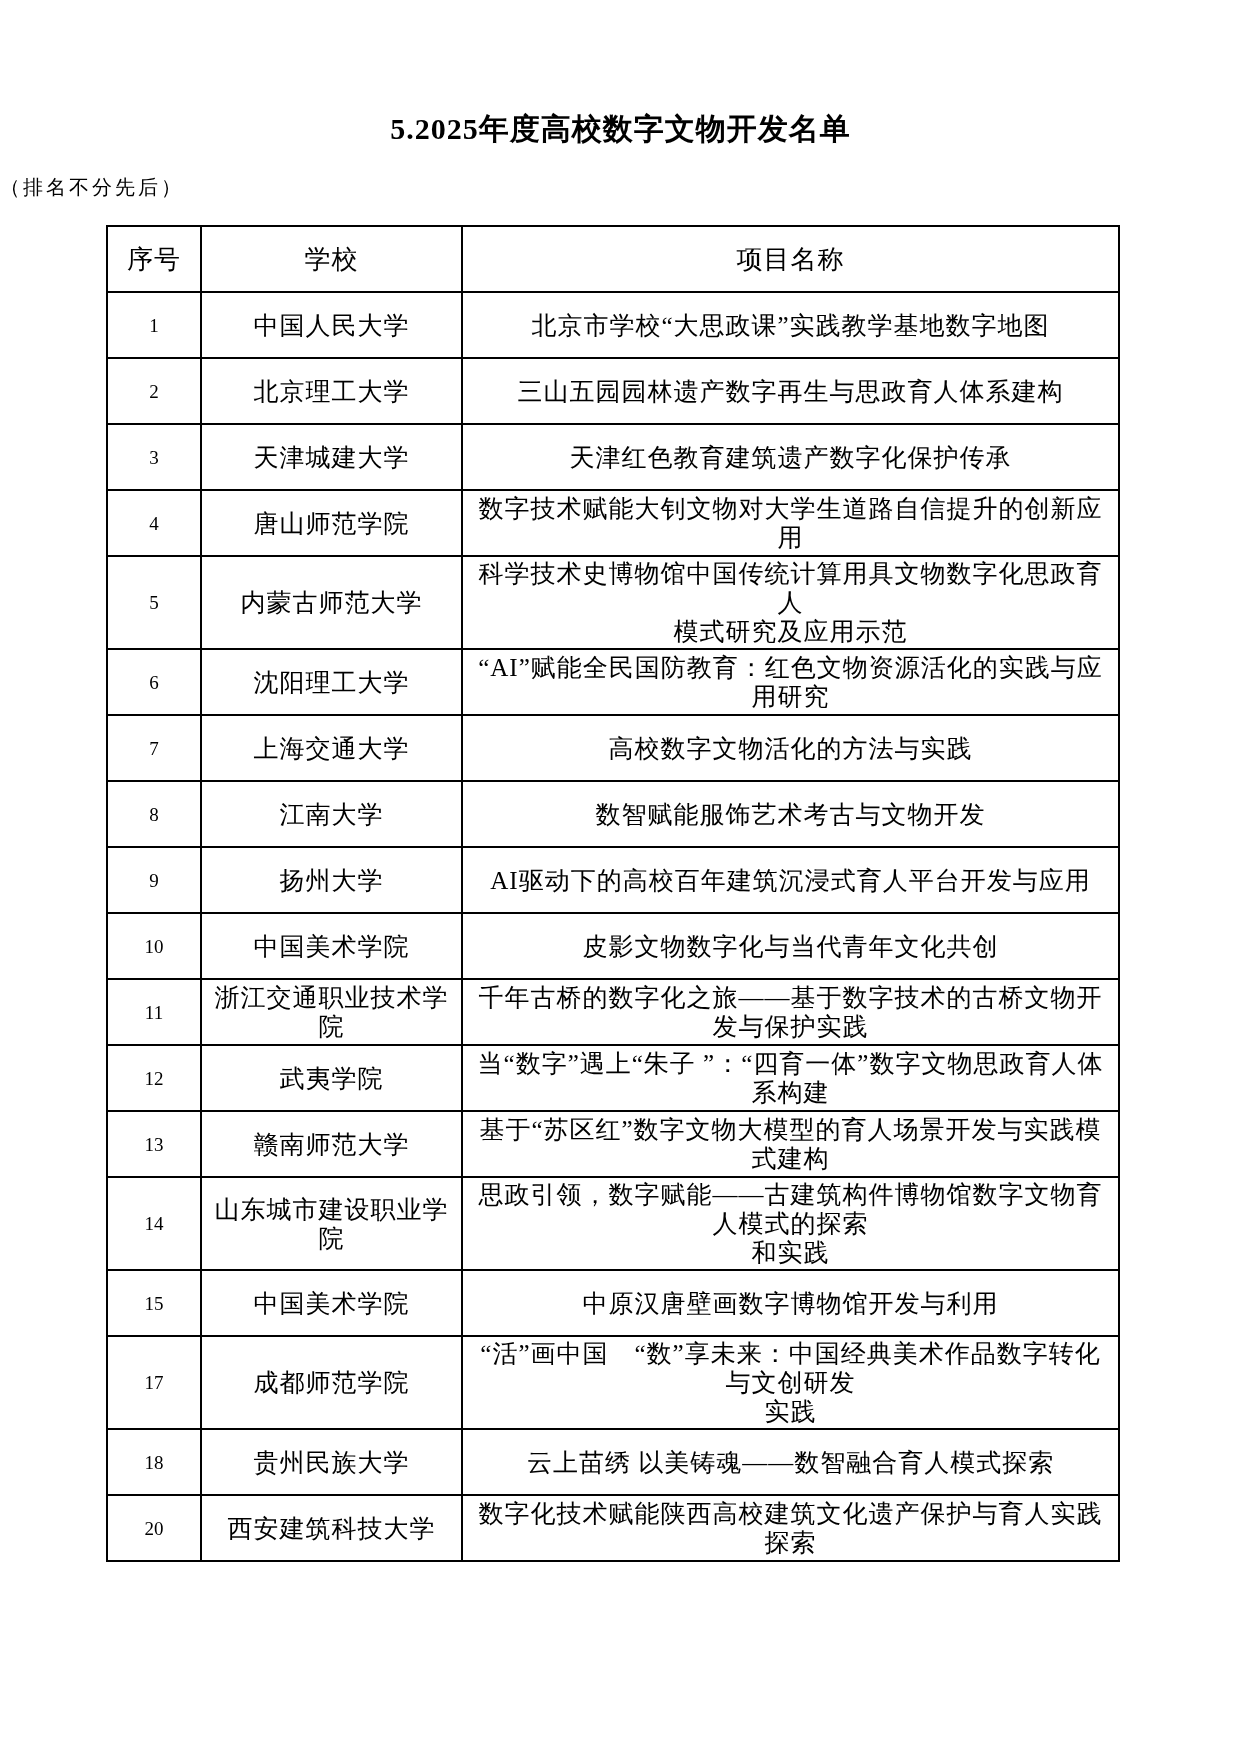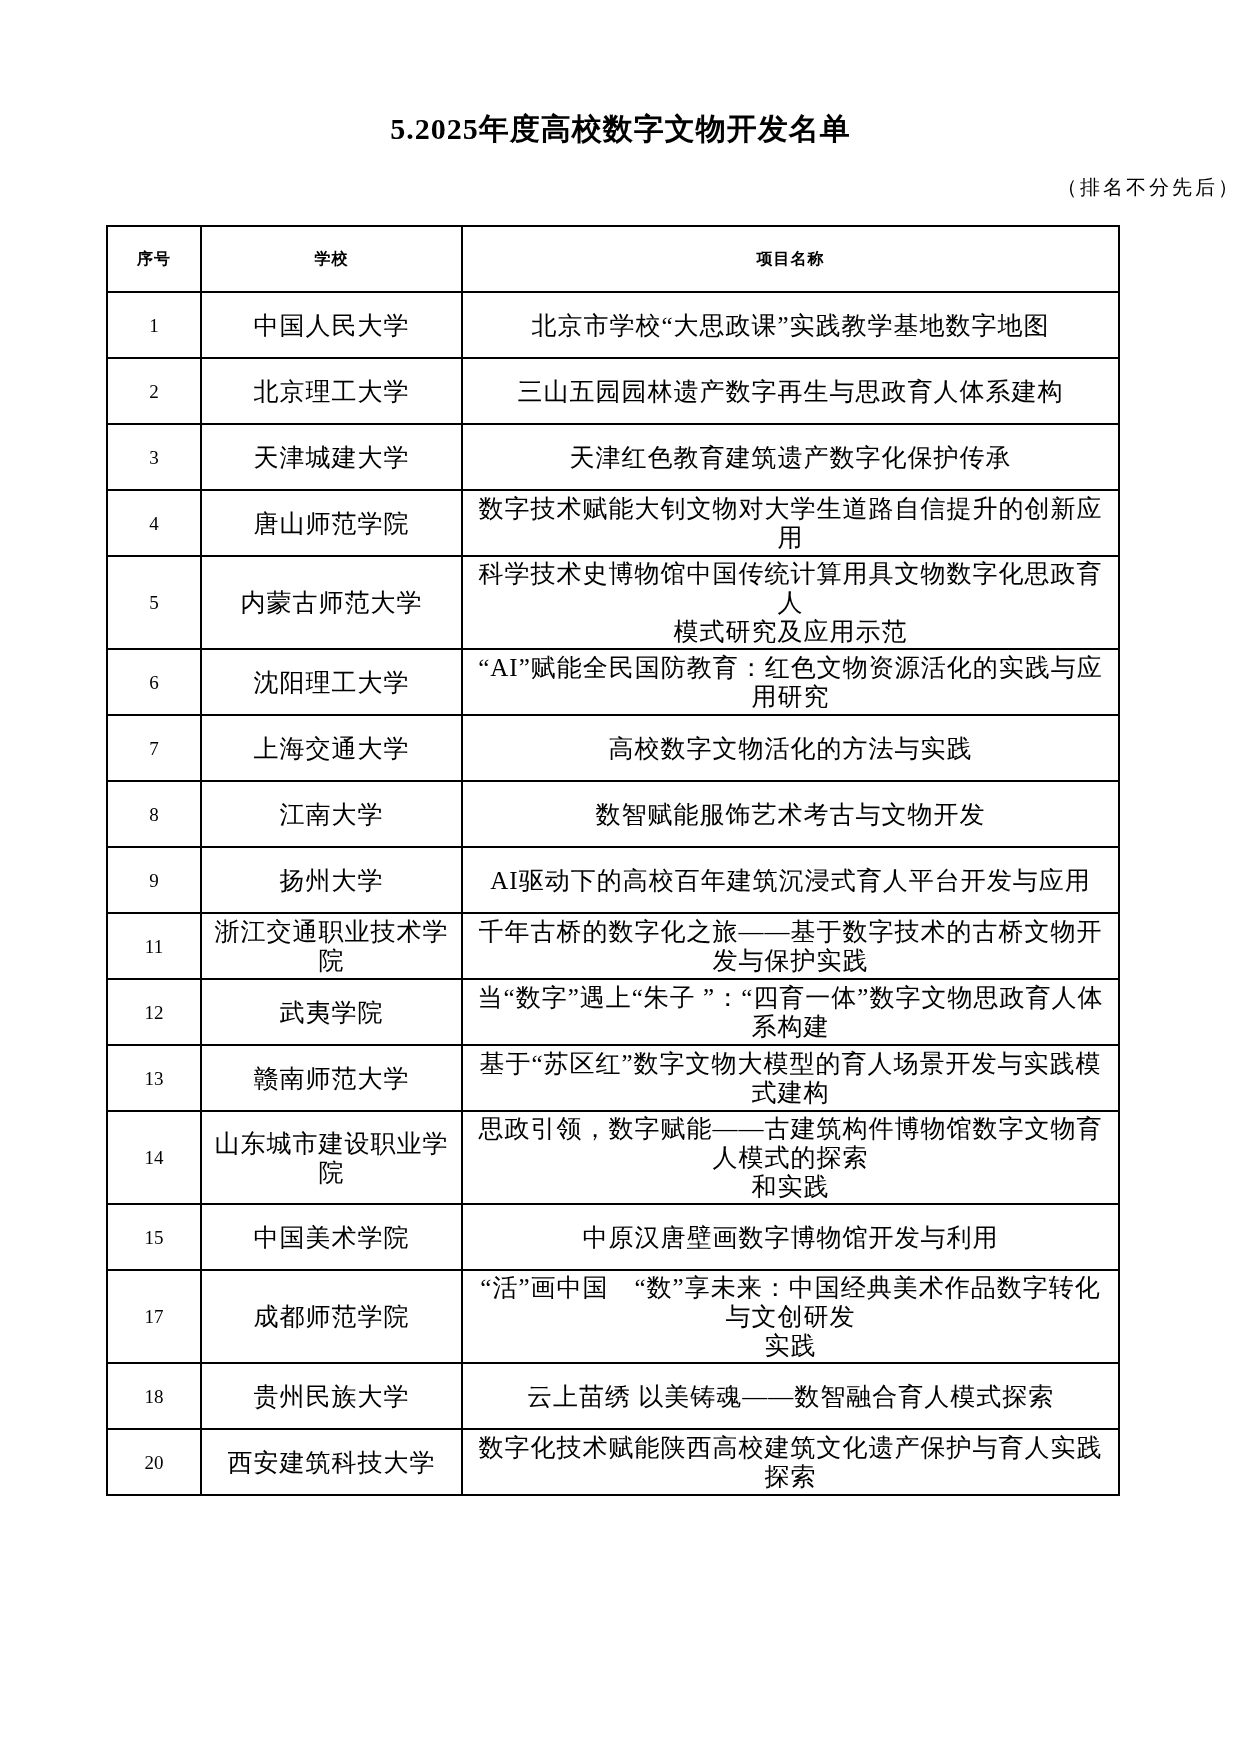--- a/index.html
+++ b/index.html
@@ -23,21 +23,21 @@
     margin: 110px 0 0 0;
     text-align: center;
     font-size: 30px;
     line-height: 38px;
     font-weight: bold;
     font-family: "Liberation Serif", "DejaVu Serif", serif;
     letter-spacing: 1px;
   }
   .subtitle {
     margin-top: 26px;
-    text-align: right;
+    text-align: left;
     font-size: 20px;
     letter-spacing: 3px;
   }
   table.list-table {
     border-collapse: collapse;
     table-layout: fixed;
     width: 1012px;
     margin: 24px 0 0 106px;
   }
   col.c1 { width: 94px; }
@@ -46,22 +46,22 @@
   th, td {
     border: 2px solid #000;
     text-align: center;
     vertical-align: middle;
     padding: 2px 8px;
     overflow: hidden;
   }
   th {
     height: 60px;
     font-family: "Liberation Sans", "DejaVu Sans", sans-serif;
-    font-size: 16px;
-    font-weight: bold;
+    font-size: 26px;
+    font-weight: normal;
     letter-spacing: 1px;
   }
   .data-row td {
     height: 60px;
     font-size: 25px;
     line-height: 29px;
   }
   .data-row.two-line td {
     height: 82px;
   }
@@ -141,20 +141,25 @@
           <td class="no-cell">8</td>
           <td class="school-cell">江南大学</td>
           <td class="project-cell">数智赋能服饰艺术考古与文物开发</td>
         </tr>
         <tr class="data-row">
           <td class="no-cell">9</td>
           <td class="school-cell">扬州大学</td>
           <td class="project-cell">AI驱动下的高校百年建筑沉浸式育人平台开发与应用</td>
         </tr>
         <tr class="data-row">
+          <td class="no-cell">10</td>
+          <td class="school-cell">中国美术学院</td>
+          <td class="project-cell">皮影文物数字化与当代青年文化共创</td>
+        </tr>
+        <tr class="data-row">
           <td class="no-cell">11</td>
           <td class="school-cell">浙江交通职业技术学院</td>
           <td class="project-cell">千年古桥的数字化之旅——基于数字技术的古桥文物开发与保护实践</td>
         </tr>
         <tr class="data-row">
           <td class="no-cell">12</td>
           <td class="school-cell">武夷学院</td>
           <td class="project-cell">当“数字”遇上“朱子 ”：“四育一体”数字文物思政育人体系构建</td>
         </tr>
         <tr class="data-row">

